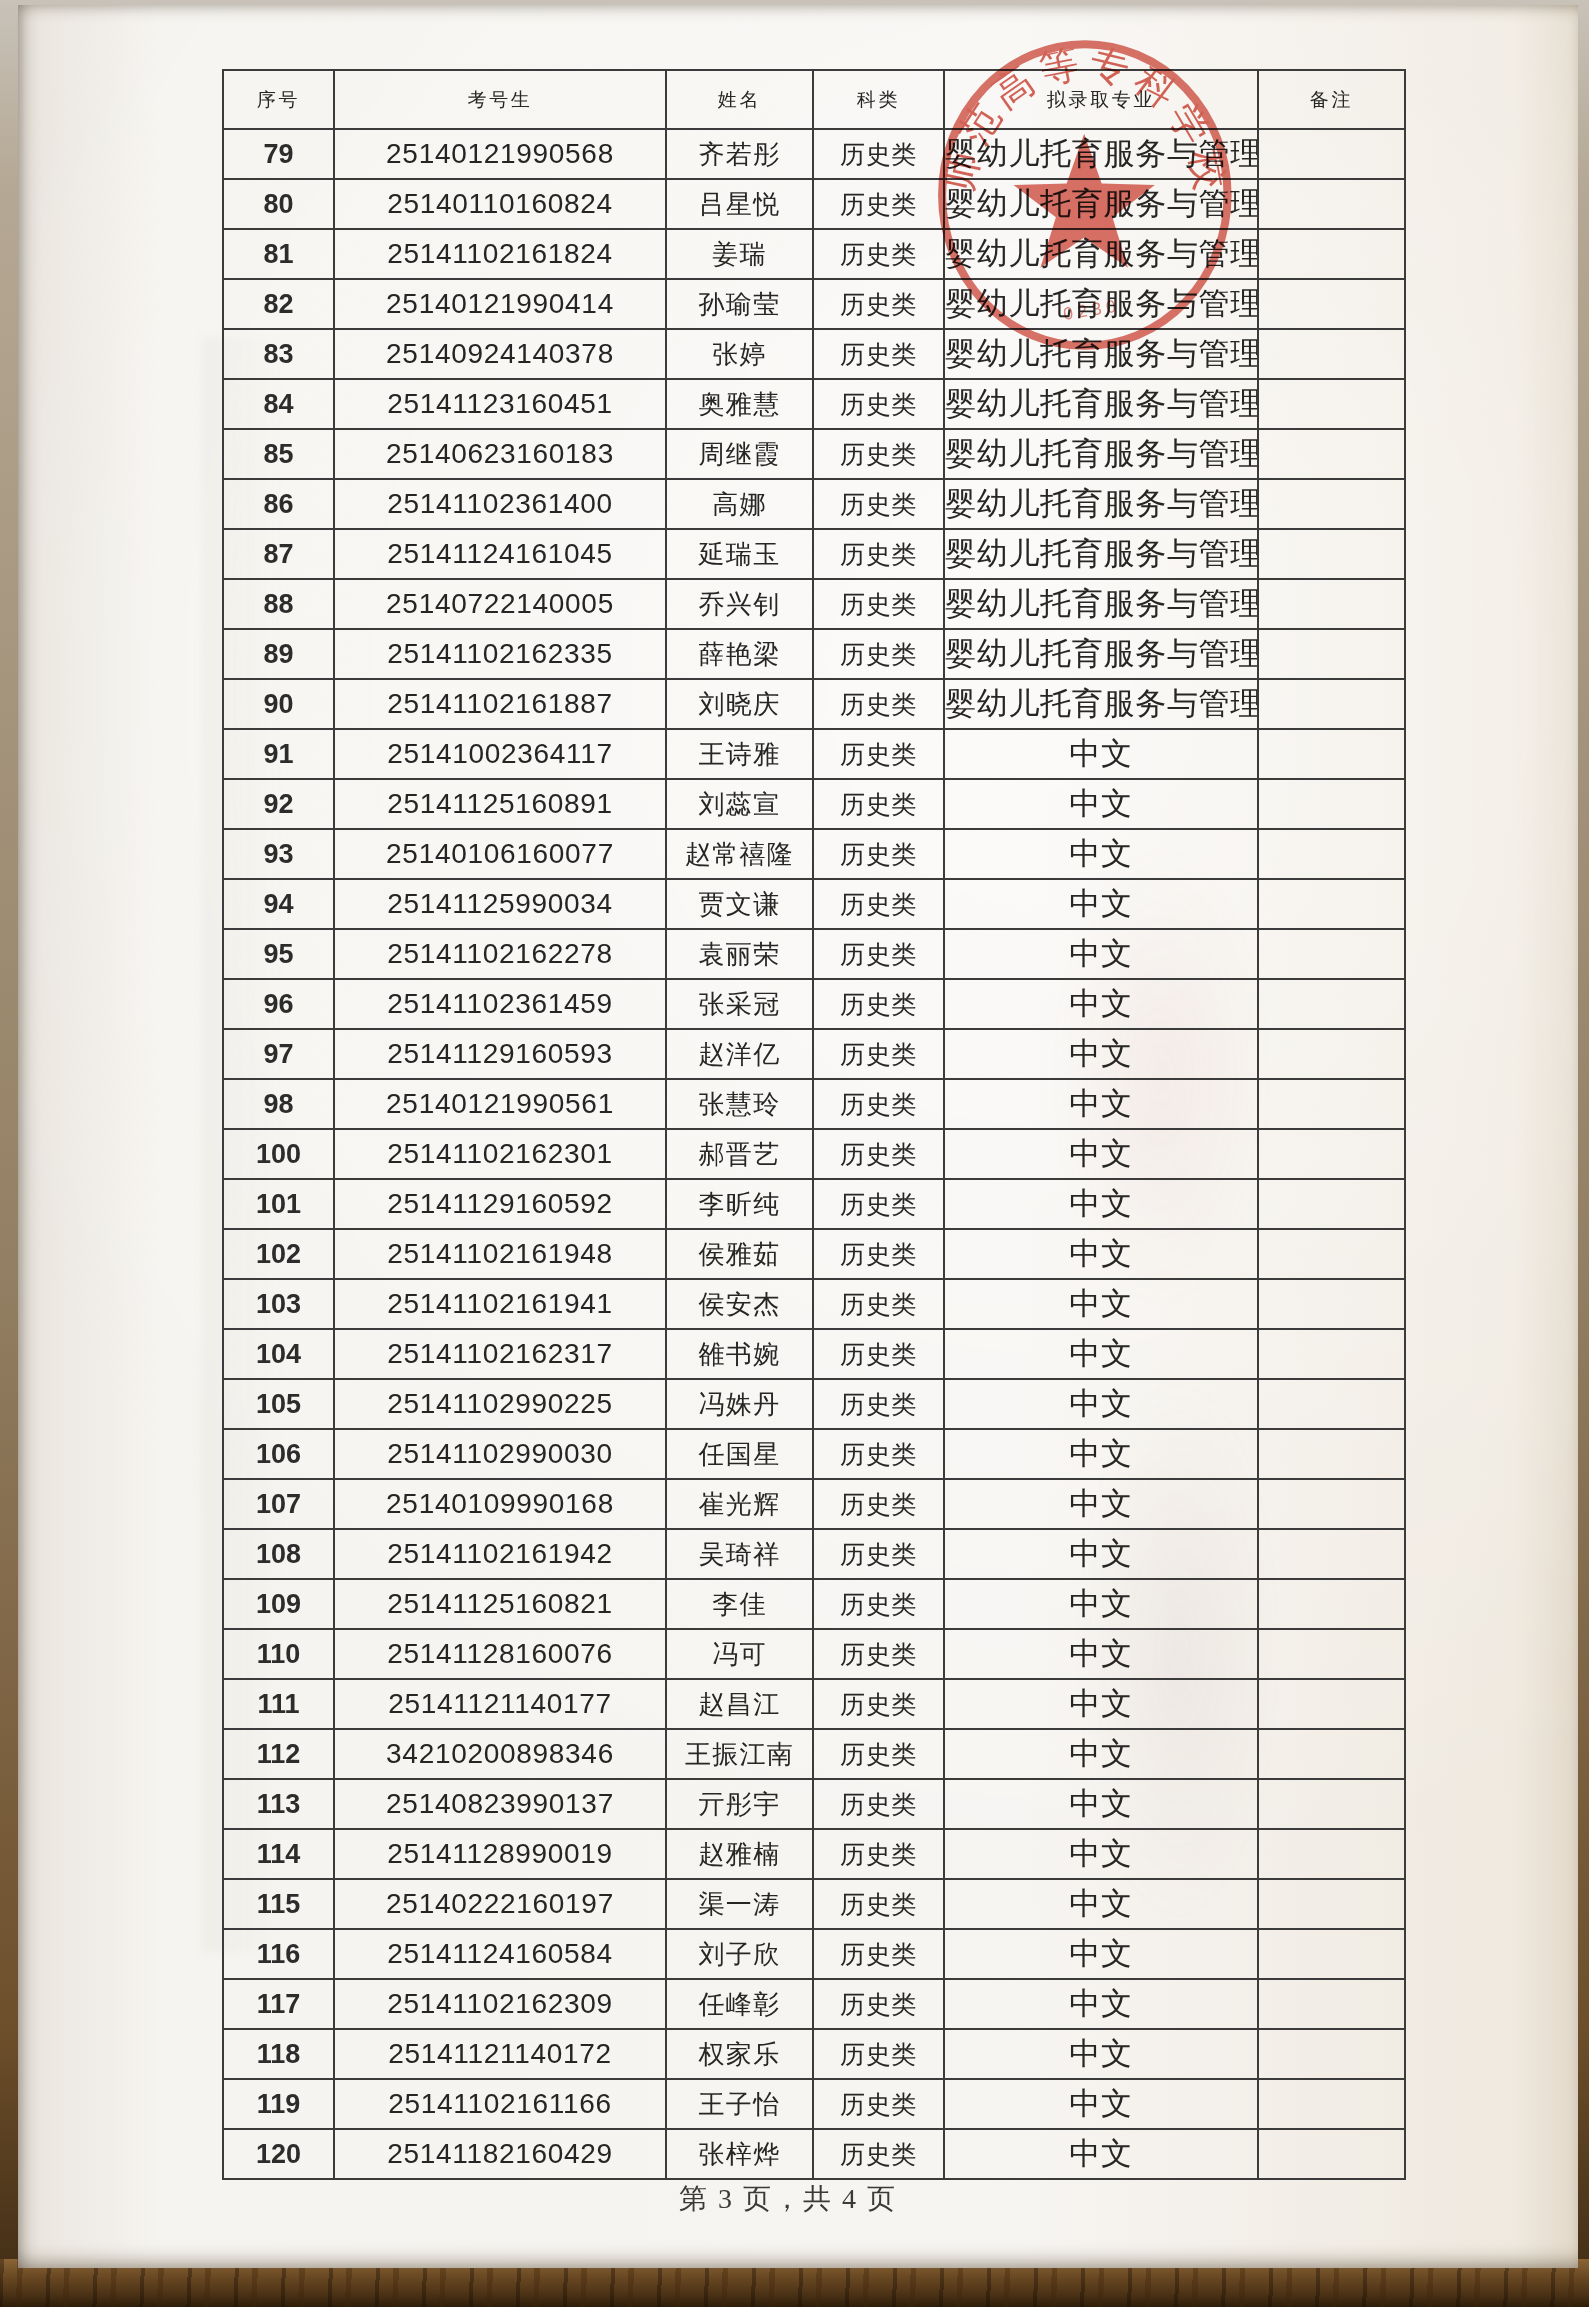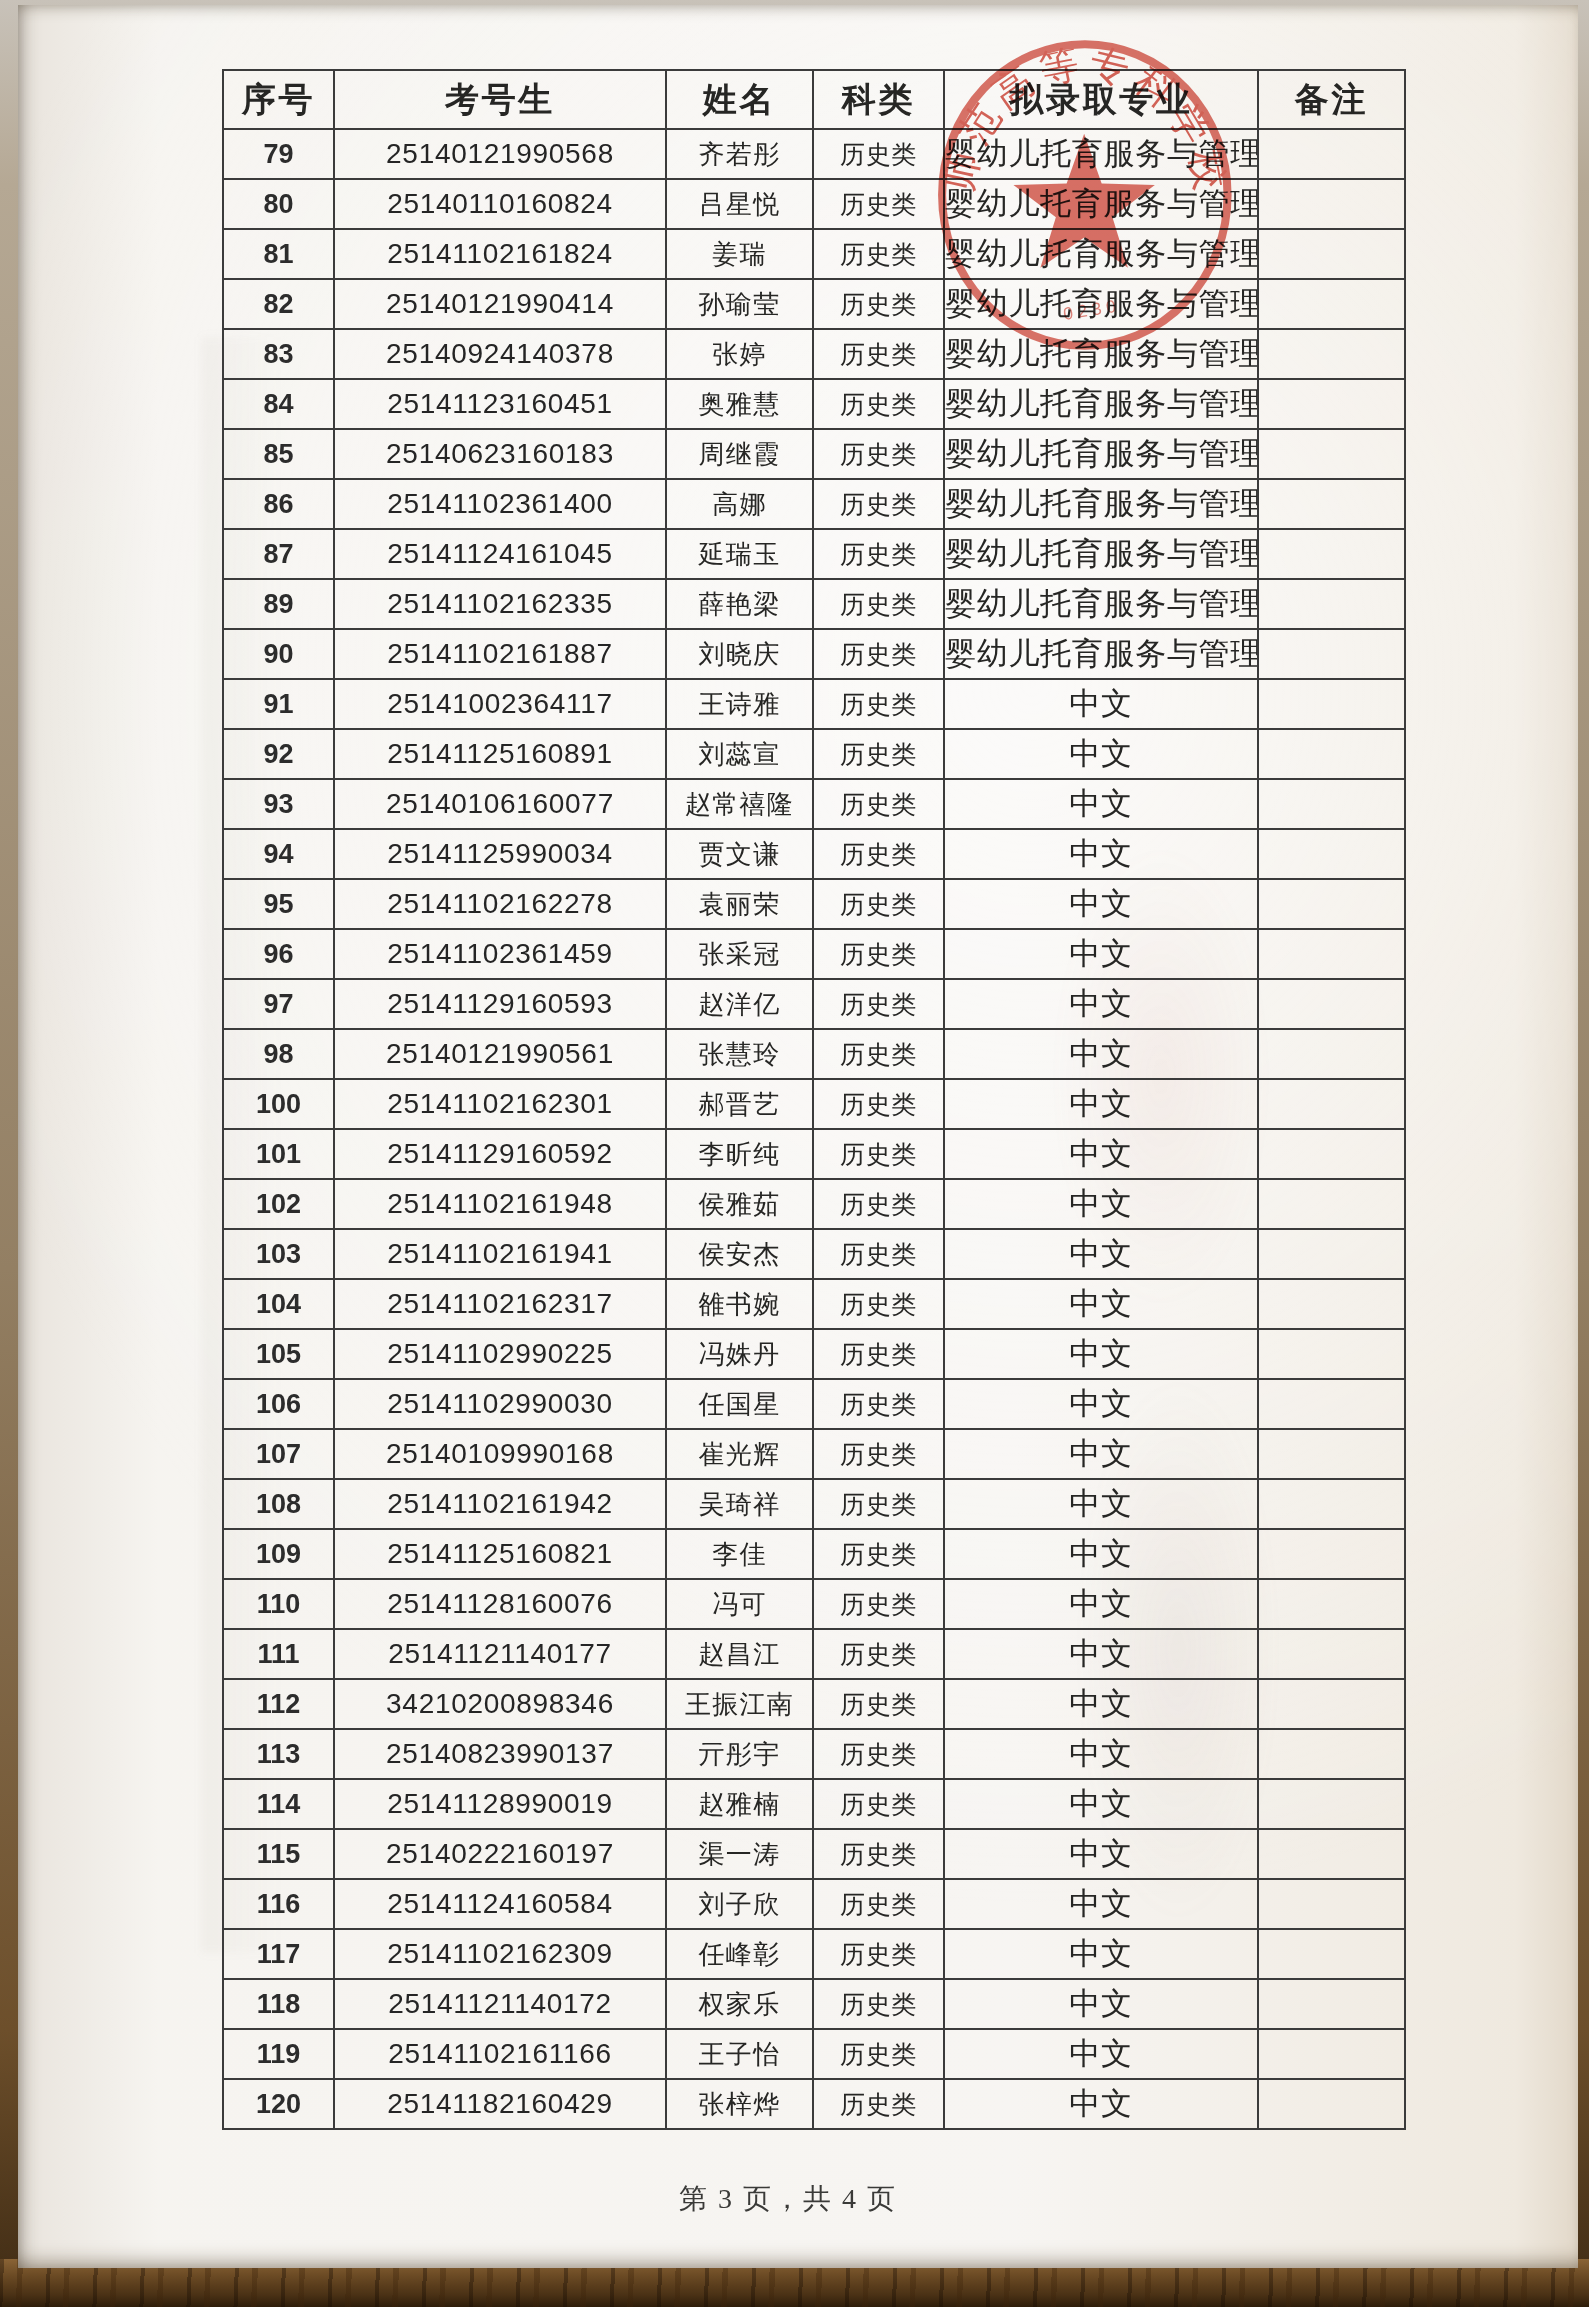--- a/index.html
+++ b/index.html
@@ -43,21 +43,21 @@
     position:absolute;left:222px;top:69px;
     width:1181px;border-collapse:collapse;table-layout:fixed;
     color:#262624;
   }
   table.doc th,table.doc td{
     border:2px solid #3b3b3b;
     text-align:center;vertical-align:middle;
     padding:0;overflow:hidden;white-space:nowrap;
   }
   table.doc{border:2.7px solid #333;}
-  table.doc th{height:57px;font-weight:bold;font-size:34px;letter-spacing:2.7px;}
+  table.doc th{height:57px;font-weight:normal;font-size:19px;letter-spacing:2.7px;}
   table.doc td{height:48px;}
   td.c-seq{font-family:"Liberation Sans","DejaVu Sans",sans-serif;font-size:27px;color:#2c2c2c;font-weight:bold;}
   td.c-exam{font-family:"Liberation Sans","DejaVu Sans",sans-serif;font-size:28px;letter-spacing:0.7px;color:#252525;}
   td.c-name{font-size:26px;letter-spacing:1.3px;}
   td.c-cat{font-size:25px;letter-spacing:0.7px;}
   td.c-major{font-size:31px;letter-spacing:0.7px;}
   td.c-remark{font-size:24px;}
 
   .footer{
     position:absolute;left:0;width:1576px;top:2180px;
@@ -169,20 +169,28 @@
       </tr>
         <tr style="">
         <td class="c-seq">87</td>
         <td class="c-exam">25141124161045</td>
         <td class="c-name">延瑞玉</td>
         <td class="c-cat">历史类</td>
         <td class="c-major">婴幼儿托育服务与管理</td>
         <td class="c-remark"></td>
       </tr>
         <tr style="">
+        <td class="c-seq">88</td>
+        <td class="c-exam">25140722140005</td>
+        <td class="c-name">乔兴钊</td>
+        <td class="c-cat">历史类</td>
+        <td class="c-major">婴幼儿托育服务与管理</td>
+        <td class="c-remark"></td>
+      </tr>
+        <tr style="">
         <td class="c-seq">89</td>
         <td class="c-exam">25141102162335</td>
         <td class="c-name">薛艳梁</td>
         <td class="c-cat">历史类</td>
         <td class="c-major">婴幼儿托育服务与管理</td>
         <td class="c-remark"></td>
       </tr>
         <tr style="">
         <td class="c-seq">90</td>
         <td class="c-exam">25141102161887</td>

